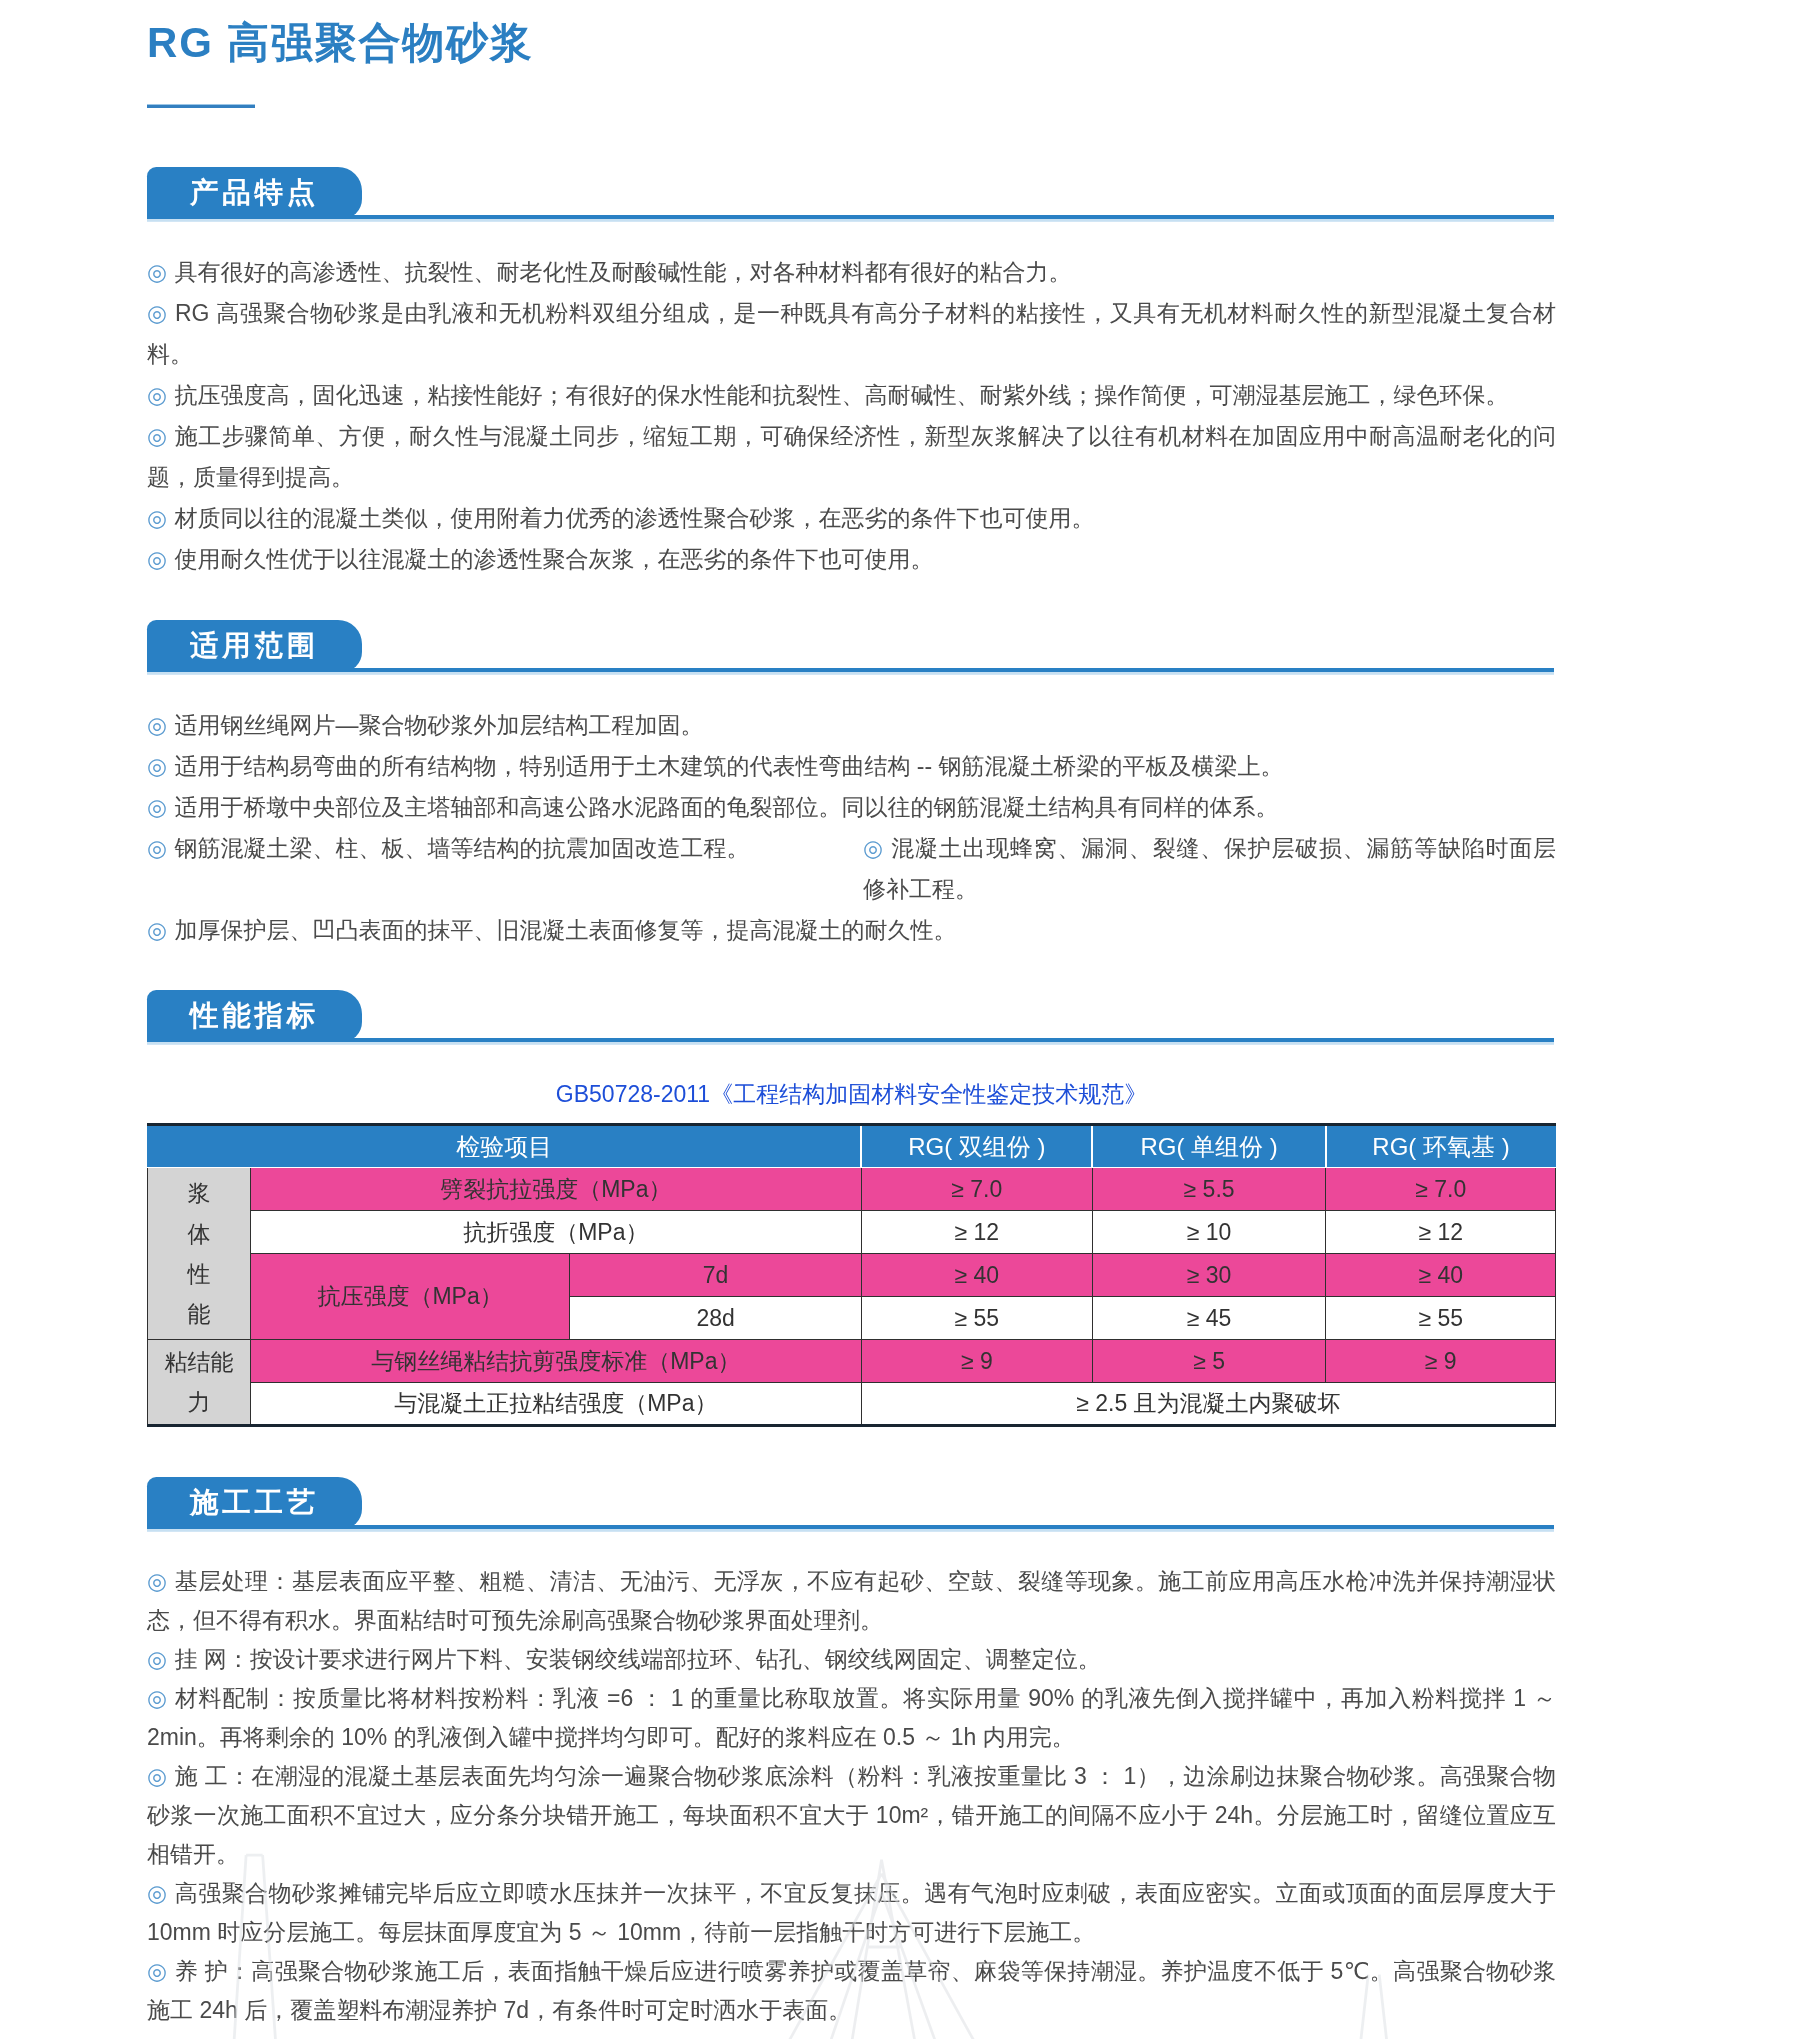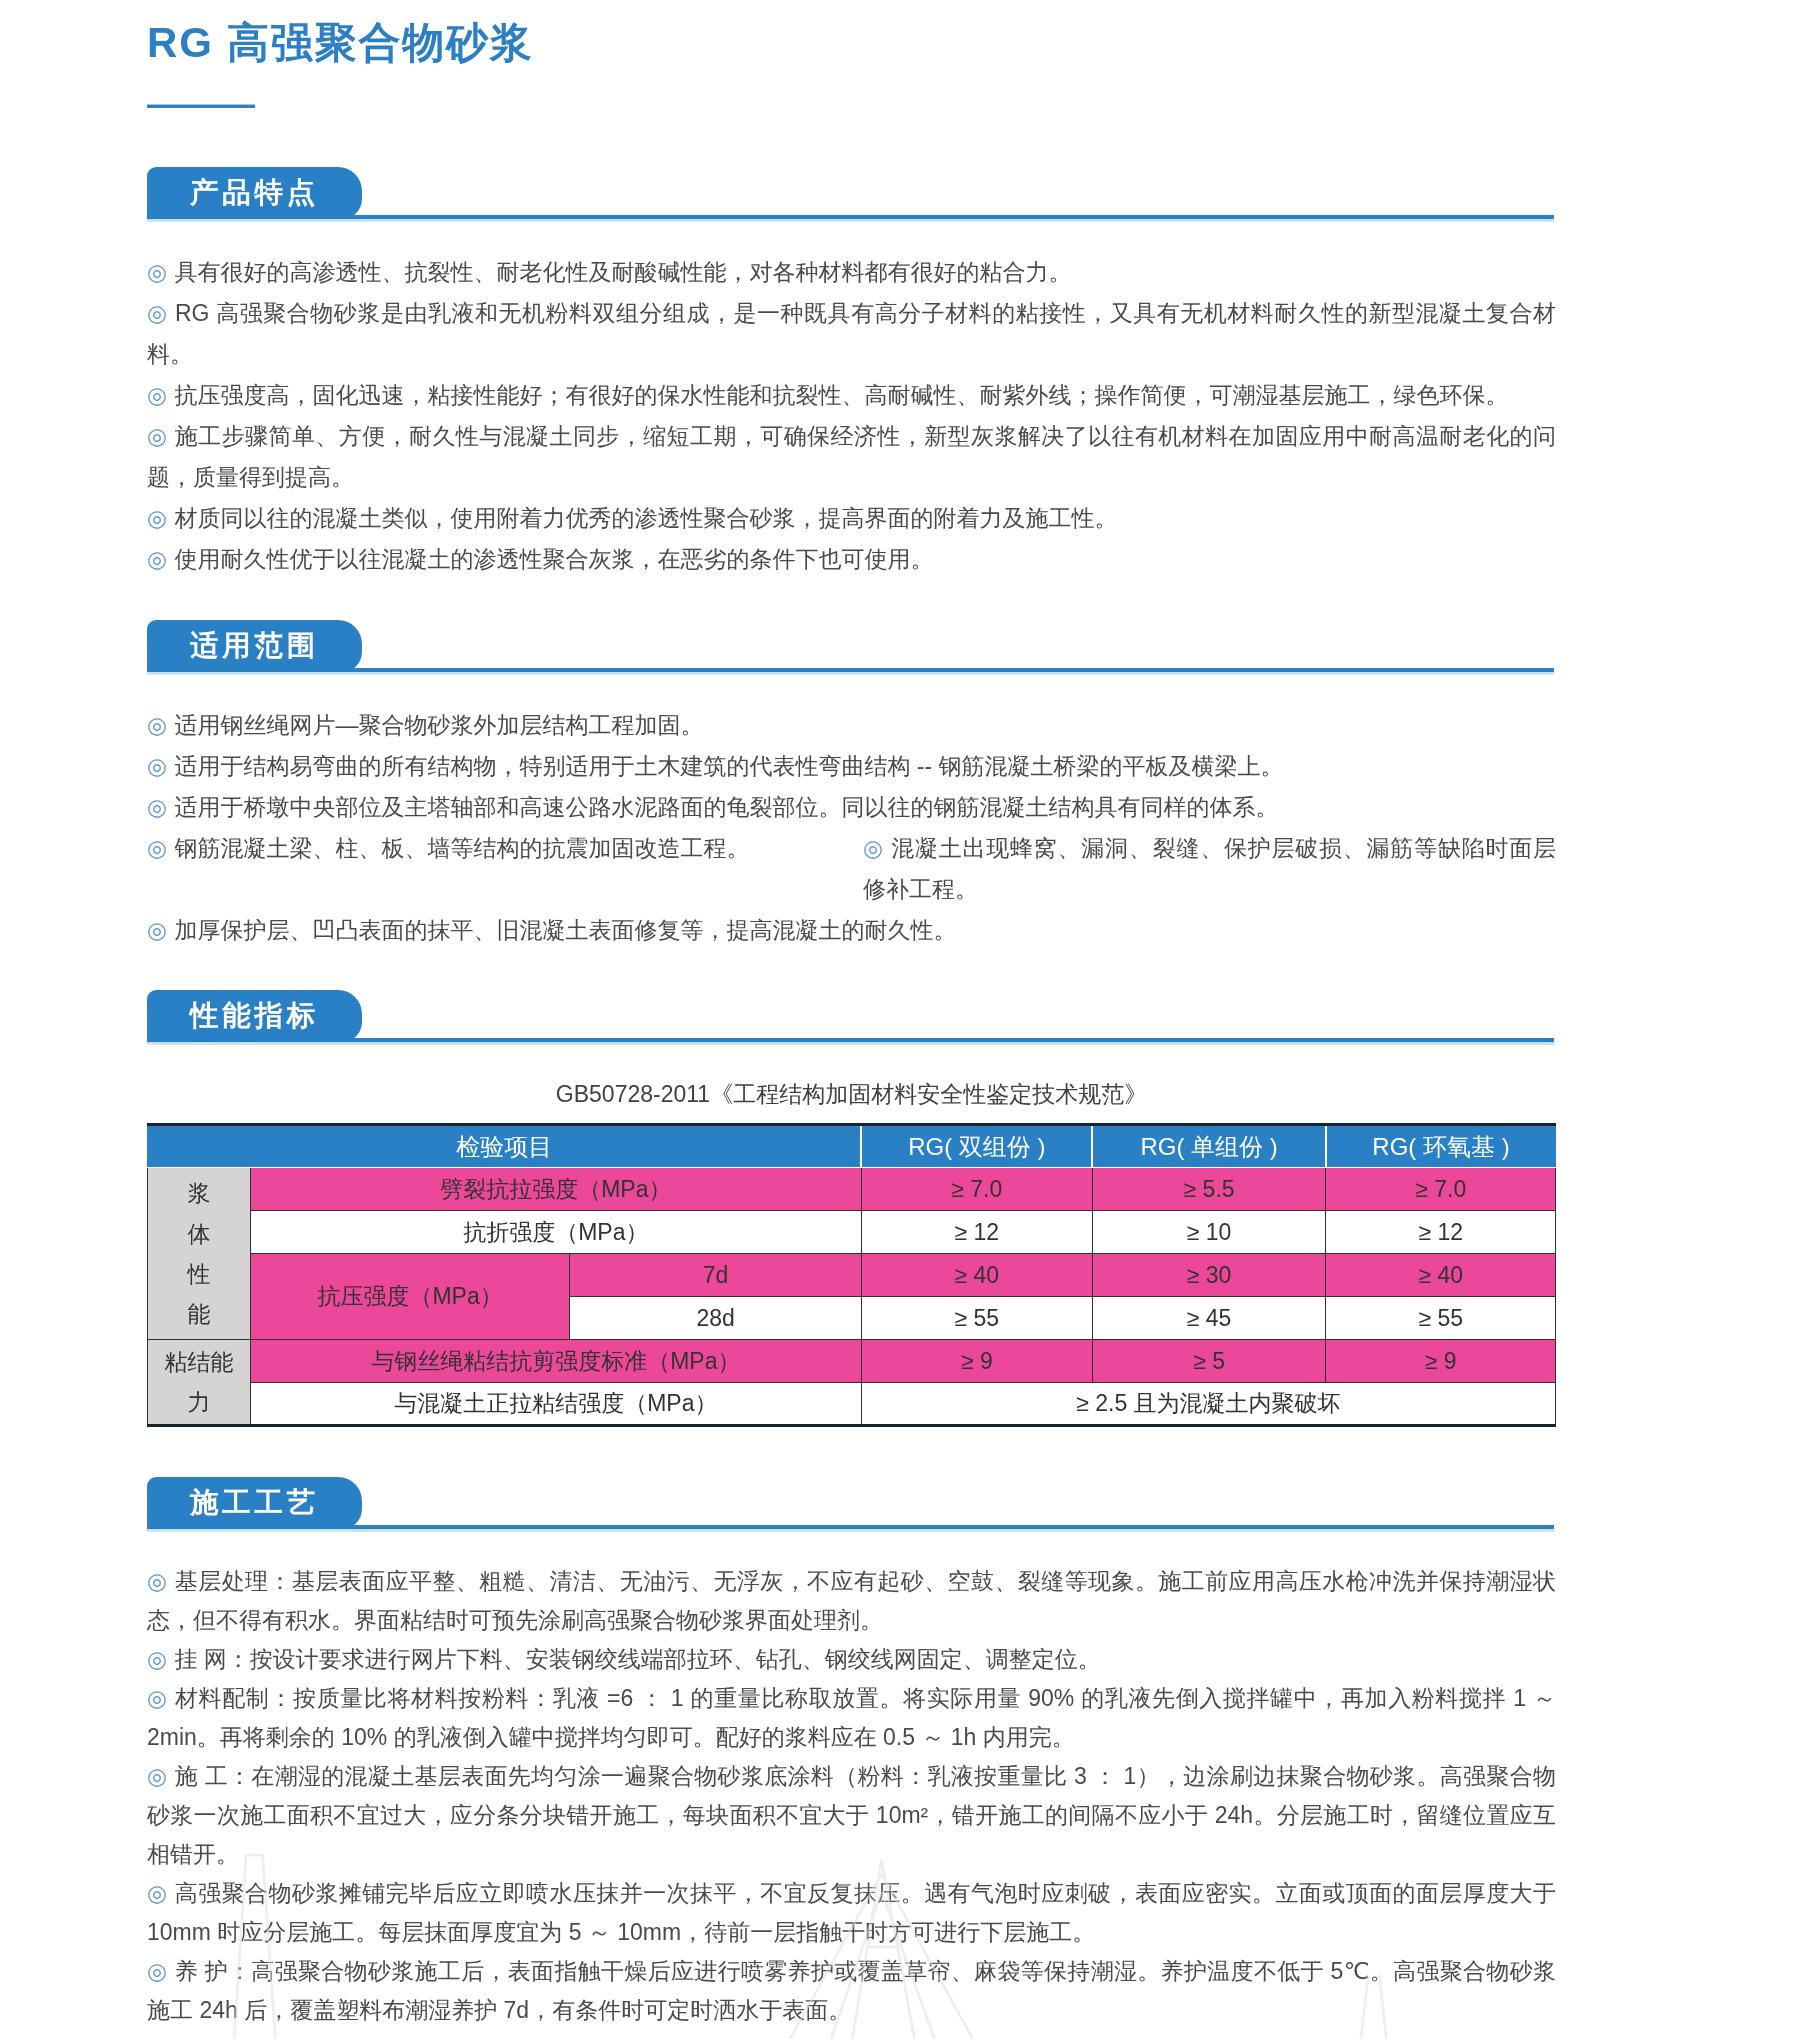--- a/index.html
+++ b/index.html
@@ -30,21 +30,21 @@
   
   .bullets { margin-top:33px; font-size:23px; line-height:41px; color:#4a4a4a; }
   .bullets.tight { line-height:39px; }
   .b-item { text-align:justify; }
   .b-icon { color:#5b9bd0; font-size:23px; margin-right:7.3px; }
   .pair-row { display:flex; }
   .pair-left { width:716px; flex:0 0 716px; }
   .pair-right { flex:1; }
 
   
-  .tbl-caption { margin-top:37px; text-align:center; font-size:23px; color:#404040; }
+  .tbl-caption { margin-top:37px; text-align:center; font-size:23px; color:#1d4ed8; }
   .spec-table {
     margin-top:13px; width:100%; table-layout:fixed; border-collapse:collapse;
     font-size:23px; color:#333333;
     border-top:3.7px solid #182531; border-bottom:3.7px solid #182531;
     border-left:1.8px solid #2f2f2f; border-right:1.8px solid #2f2f2f;
   }
   .spec-table th, .spec-table td { border:1.4px solid #2f2f2f; text-align:center; height:43px; padding:1.8px 5.5px; }
   .spec-table thead th {
     background:#2980c4; color:#ffffff; font-size:24px; font-weight:normal;
     border-color:#2980c4; border-bottom:1.8px solid #ffffff;
@@ -82,21 +82,21 @@
 
   <div class="sec-head mt-feat">
     <span class="sec-badge">产品特点</span>
     <div class="sec-rule"></div>
   </div>
   <div class="bullets">
     <p class="b-item"><span class="b-icon">◎</span><span>具有很好的高渗透性、抗裂性、耐老化性及耐酸碱性能，对各种材料都有很好的粘合力。</span></p>
     <p class="b-item"><span class="b-icon">◎</span><span>RG 高强聚合物砂浆是由乳液和无机粉料双组分组成，是一种既具有高分子材料的粘接性，又具有无机材料耐久性的新型混凝土复合材料。</span></p>
     <p class="b-item"><span class="b-icon">◎</span><span>抗压强度高，固化迅速，粘接性能好；有很好的保水性能和抗裂性、高耐碱性、耐紫外线；操作简便，可潮湿基层施工，绿色环保。</span></p>
     <p class="b-item"><span class="b-icon">◎</span><span>施工步骤简单、方便，耐久性与混凝土同步，缩短工期，可确保经济性，新型灰浆解决了以往有机材料在加固应用中耐高温耐老化的问题，质量得到提高。</span></p>
-    <p class="b-item"><span class="b-icon">◎</span><span>材质同以往的混凝土类似，使用附着力优秀的渗透性聚合砂浆，提高界面的附着力及施工性。</span></p>
+    <p class="b-item"><span class="b-icon">◎</span><span>材质同以往的混凝土类似，使用附着力优秀的渗透性聚合砂浆，在恶劣的条件下也可使用。</span></p>
     <p class="b-item"><span class="b-icon">◎</span><span>使用耐久性优于以往混凝土的渗透性聚合灰浆，在恶劣的条件下也可使用。</span></p>
   </div>
 
   <div class="sec-head mt-scope">
     <span class="sec-badge">适用范围</span>
     <div class="sec-rule"></div>
   </div>
   <div class="bullets">
     <p class="b-item"><span class="b-icon">◎</span><span>适用钢丝绳网片—聚合物砂浆外加层结构工程加固。</span></p>
     <p class="b-item"><span class="b-icon">◎</span><span>适用于结构易弯曲的所有结构物，特别适用于土木建筑的代表性弯曲结构 -- 钢筋混凝土桥梁的平板及横梁上。</span></p>

